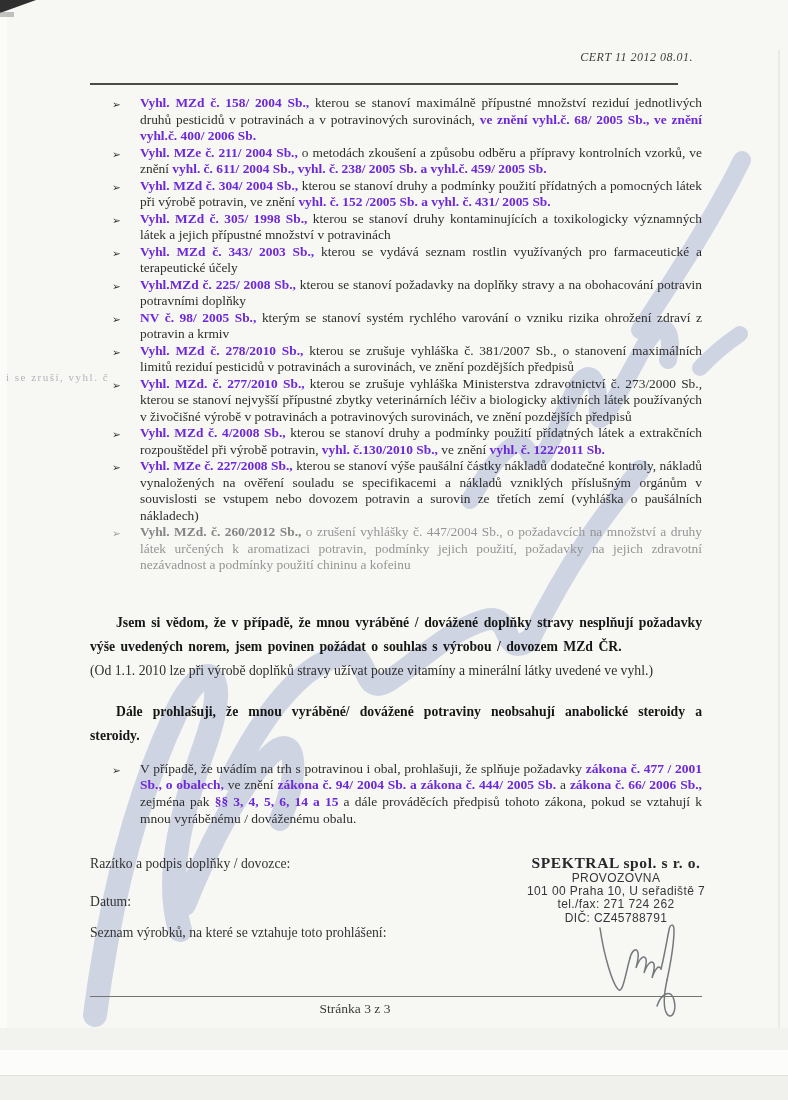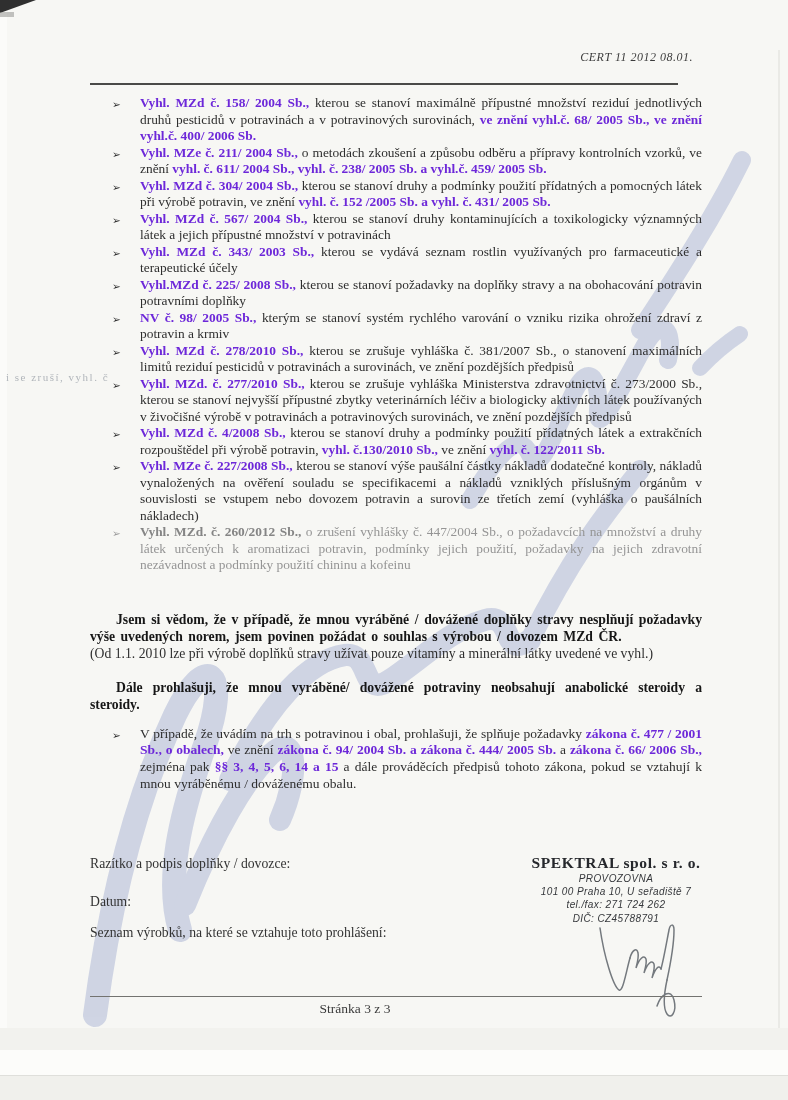--- a/index.html
+++ b/index.html
@@ -23,34 +23,34 @@
 
   .bodycol{position:absolute;left:90px;top:95px;width:612px;}
   .reg-list{font-size:13.4px;line-height:16.5px;text-align:justify;}
   .item{position:relative;padding-left:50px;}
   .marker{position:absolute;left:22px;top:1px;font-family:"DejaVu Sans",sans-serif;font-size:10.5px;color:#2c2c2c;}
   .b{font-weight:bold;color:#6d28d9;}
   .muted{color:#959595;}
   .muted .b{color:#858585;}
   .muted .marker{color:#9a9a9a;}
 
-  .para{font-size:13.7px;line-height:17px;text-align:justify;margin:0;}
+  .para{font-size:13.7px;line-height:24px;text-align:justify;margin:0;}
   .para.bold{font-weight:bold;color:#161616;word-spacing:2px;}
   .para.indent{text-indent:26px;}
   .gap-lg{margin-top:37px;}
   .gap-md{margin-top:17px;}
   .gap-sm{margin-top:13px;}
   .pack{font-size:13.5px;line-height:16.9px;}
 
   .closing{position:absolute;left:90px;font-size:13.7px;color:#333;}
   .c1{top:856px;} .c2{top:894px;} .c3{top:925px;}
 
   .stamp{position:absolute;top:854px;right:52px;width:240px;text-align:center;color:#35373b;}
   .stamp-company{font-size:15.5px;font-weight:bold;letter-spacing:.6px;color:#26282c;}
-  .stamp-line{font-family:"Liberation Sans",sans-serif;font-size:10px;line-height:13.2px;letter-spacing:.4px;font-style:italic;}
+  .stamp-line{font-family:"Liberation Sans",sans-serif;font-size:12px;line-height:13.2px;letter-spacing:.4px;}
   .sig{position:absolute;left:588px;top:914px;}
 
   .frule{position:absolute;top:996px;left:90px;width:612px;height:1px;background:#77777-3;background:#737370;}
   .pagenum{position:absolute;top:1001px;left:90px;width:530px;text-align:center;font-size:13.5px;color:#3a3a3a;}
 </style>
 </head>
 <body>
 
 <div class="scan">
 
@@ -76,21 +76,21 @@
   <div class="ghost">i se zruší,  vyhl. č</div>
 
   <div class="doccode">CERT 11 2012 08.01.</div>
   <div class="hrule"></div>
 
   <div class="bodycol">
     <div class="reg-list">
         <div class="item"><span class="marker">➢</span><span><span class="b">Vyhl. MZd č. 158/ 2004 Sb.,</span><span> kterou se stanoví maximálně přípustné množství reziduí jednotlivých druhů pesticidů v potravinách a v potravinových surovinách, </span><span class="b">ve znění vyhl.č. 68/ 2005 Sb., ve znění vyhl.č. 400/ 2006 Sb.</span></span></div>
         <div class="item"><span class="marker">➢</span><span><span class="b">Vyhl. MZe č. 211/ 2004 Sb.,</span><span> o metodách zkoušení a způsobu odběru a přípravy kontrolních vzorků, ve znění </span><span class="b">vyhl. č. 611/ 2004 Sb., vyhl. č. 238/ 2005 Sb. a vyhl.č. 459/ 2005 Sb.</span></span></div>
         <div class="item"><span class="marker">➢</span><span><span class="b">Vyhl. MZd č. 304/ 2004 Sb.,</span><span> kterou se stanoví druhy a podmínky použití přídatných a pomocných látek při výrobě potravin, ve znění </span><span class="b">vyhl. č. 152 /2005 Sb. a vyhl. č. 431/ 2005 Sb.</span></span></div>
-        <div class="item"><span class="marker">➢</span><span><span class="b">Vyhl. MZd č. 567/ 2004 Sb.,</span><span> kterou se stanoví druhy kontaminujících a toxikologicky významných látek a jejich přípustné množství v potravinách</span></span></div>
+        <div class="item"><span class="marker">➢</span><span><span class="b">Vyhl. MZd č. 305/ 1998 Sb.,</span><span> kterou se stanoví druhy kontaminujících a toxikologicky významných látek a jejich přípustné množství v potravinách</span></span></div>
         <div class="item"><span class="marker">➢</span><span><span class="b">Vyhl. MZd č. 343/ 2003 Sb.,</span><span> kterou se vydává seznam rostlin využívaných pro farmaceutické a terapeutické účely</span></span></div>
         <div class="item"><span class="marker">➢</span><span><span class="b">Vyhl.MZd č. 225/ 2008 Sb.,</span><span> kterou se stanoví požadavky na doplňky stravy a na obohacování potravin potravními doplňky</span></span></div>
         <div class="item"><span class="marker">➢</span><span><span class="b">NV č. 98/ 2005 Sb.,</span><span> kterým se stanoví systém rychlého varování o vzniku rizika ohrožení zdraví z potravin a krmiv</span></span></div>
         <div class="item"><span class="marker">➢</span><span><span class="b">Vyhl. MZd č. 278/2010 Sb.,</span><span> kterou se zrušuje vyhláška č. 381/2007 Sb., o stanovení maximálních limitů reziduí pesticidů v potravinách a surovinách, ve znění pozdějších předpisů</span></span></div>
         <div class="item"><span class="marker">➢</span><span><span class="b">Vyhl. MZd. č. 277/2010 Sb.,</span><span> kterou se zrušuje vyhláška Ministerstva zdravotnictví č. 273/2000 Sb., kterou se stanoví nejvyšší přípustné zbytky veterinárních léčiv a biologicky aktivních látek používaných v živočišné výrobě v potravinách a potravinových surovinách, ve znění pozdějších předpisů</span></span></div>
         <div class="item"><span class="marker">➢</span><span><span class="b">Vyhl. MZd č. 4/2008 Sb.,</span><span> kterou se stanoví druhy a podmínky použití přídatných látek a extrakčních rozpouštědel při výrobě potravin, </span><span class="b">vyhl. č.130/2010 Sb.,</span><span> ve znění </span><span class="b">vyhl. č. 122/2011 Sb.</span></span></div>
         <div class="item"><span class="marker">➢</span><span><span class="b">Vyhl. MZe č. 227/2008 Sb.,</span><span> kterou se stanoví výše paušální částky nákladů dodatečné kontroly, nákladů vynaložených na ověření souladu se specifikacemi a nákladů vzniklých příslušným orgánům v souvislosti se vstupem nebo dovozem potravin a surovin ze třetích zemí (vyhláška o paušálních nákladech)</span></span></div>
         <div class="item muted"><span class="marker">➢</span><span><span class="b">Vyhl. MZd. č. 260/2012 Sb.,</span><span> o zrušení vyhlášky č. 447/2004 Sb., o požadavcích na množství a druhy látek určených k aromatizaci potravin, podmínky jejich použití, požadavky na jejich zdravotní nezávadnost a podmínky použití chininu a kofeinu</span></span></div>
       </div>
 

